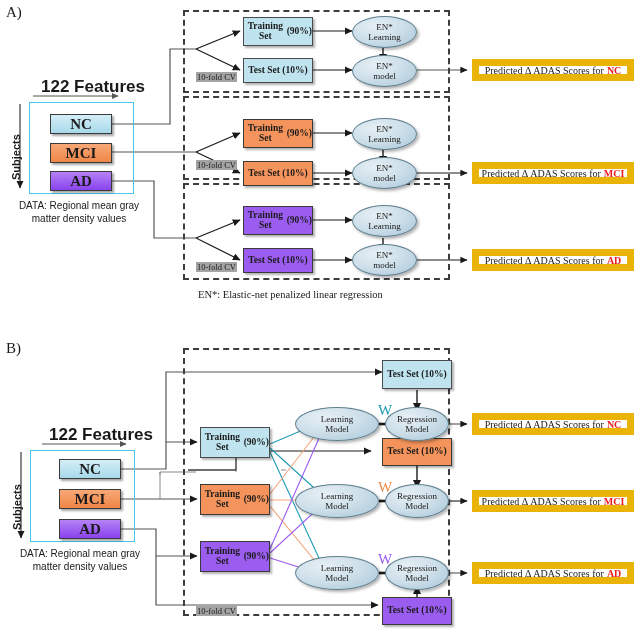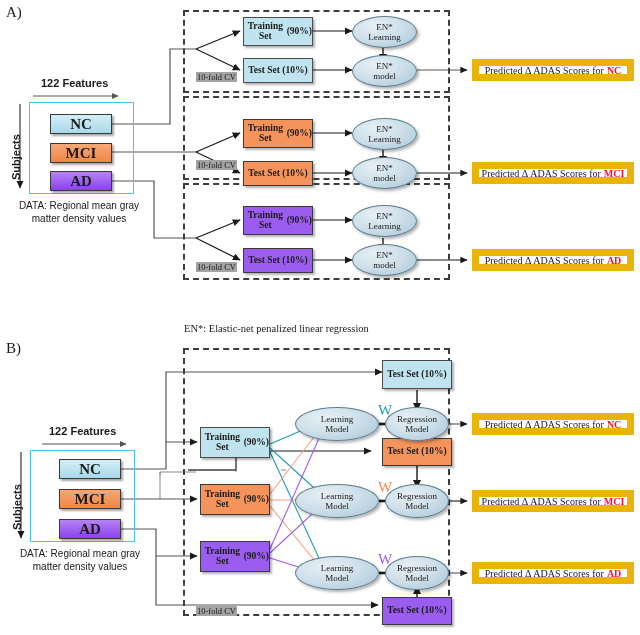--- a/index.html
+++ b/index.html
@@ -43,21 +43,21 @@
         justify-content:center;background:#ffffff;border:7px solid #eab308;
         font-family:"Liberation Serif",serif;font-size:10px;white-space:nowrap;}
   .pred .grp{color:#ee1c1c;font-weight:bold;margin-left:3px;}
 
   
   .dashbox{position:absolute;box-sizing:border-box;border:2.2px dashed #3d3d3d;background:transparent;}
 
   .lbl{position:absolute;font-family:"Liberation Serif",serif;white-space:nowrap;}
   .panel-letter{font-size:15px;}
   .cv-lbl{font-size:8.5px;background:#a3a3a3;padding:0 1px;}
-  .feat{font-size:11px;font-weight:bold;font-family:"Liberation Sans",sans-serif;}
+  .feat{font-size:17px;font-weight:bold;font-family:"Liberation Sans",sans-serif;}
   .datacap{font-size:10px;font-family:"Liberation Sans",sans-serif;text-align:center;line-height:1.25;}
   .footnote{font-size:10.5px;}
   .wlabel{position:absolute;font-family:"Liberation Serif",serif;font-size:15px;font-weight:normal;}
   .subjects{position:absolute;font-family:"Liberation Sans",sans-serif;font-size:11px;font-weight:bold;
             transform:rotate(-90deg);transform-origin:left top;white-space:nowrap;}
   .cyanbox{position:absolute;box-sizing:border-box;border:1.4px solid #45c6ea;background:transparent;}
 </style>
 </head>
 <body>
 
@@ -252,21 +252,21 @@
   </div>
   <div class="ell" style="left:352px;top:244px;width:65px;height:32px;">
     <span>EN*</span>
     <span>model</span>
   </div>
   <div class="pred" style="left:472px;top:249px;width:162px;height:22px;">
     <span>Predicted Δ ADAS Scores for</span>
     <span class="grp">AD</span>
   </div>
 
-  <div class="lbl footnote" style="left:184px;top:289px;margin-top:34px;">EN*: Elastic-net penalized linear regression</div>
+  <div class="lbl footnote" style="left:198px;top:289px;">EN*: Elastic-net penalized linear regression</div>
 
   <div class="lbl panel-letter" style="left:6px;top:340px;">B)</div>
 
   <div class="dashbox" style="left:183px;top:348px;width:267px;height:268px;"></div>
   <div class="lbl cv-lbl" style="left:196px;top:606px;">10-fold CV</div>
 
   <div class="lbl feat" style="left:49px;top:425px;">122 Features</div>
   <div class="subjects" style="left:11px;top:530px;">Subjects</div>
   <div class="cyanbox" style="left:30px;top:450px;width:105px;height:92px;"></div>
 

